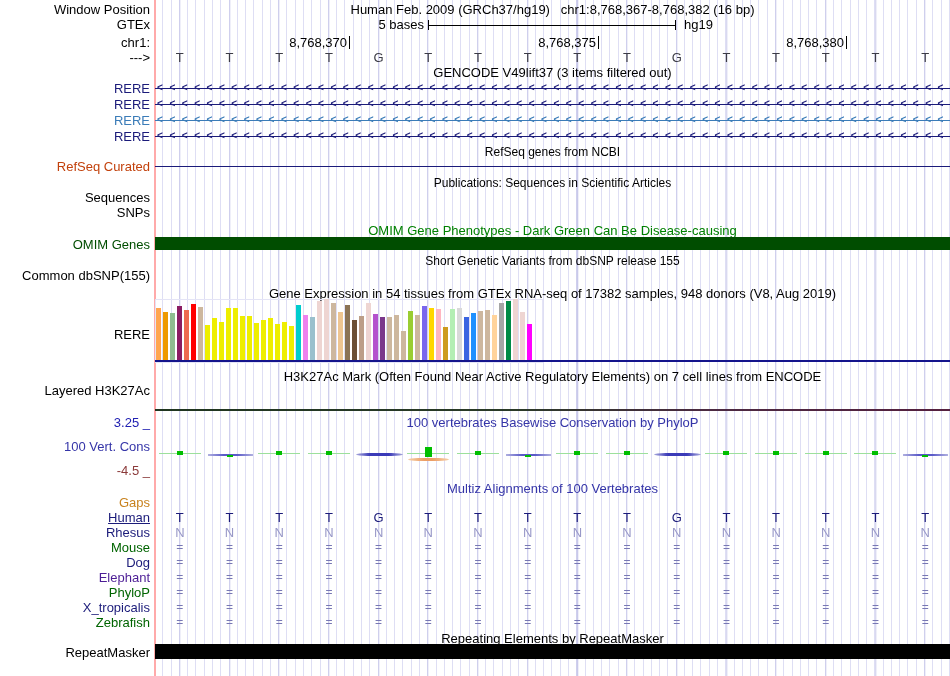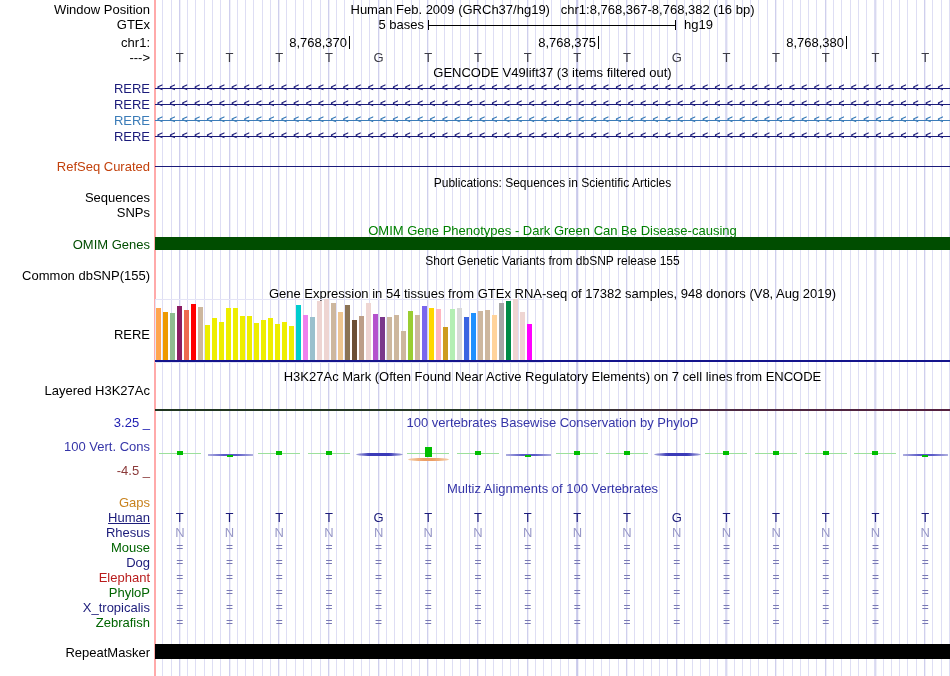--- a/index.html
+++ b/index.html
@@ -64,27 +64,29 @@
       <div class="seqletter" style="top: 51px; left: 602.188px; color: rgb(60, 60, 70); font-size: 13px;">T</div>
       <div class="seqletter" style="top: 51px; left: 651.875px; color: rgb(60, 60, 70); font-size: 13px;">G</div>
       <div class="seqletter" style="top: 51px; left: 701.562px; color: rgb(60, 60, 70); font-size: 13px;">T</div>
       <div class="seqletter" style="top: 51px; left: 751.25px; color: rgb(60, 60, 70); font-size: 13px;">T</div>
       <div class="seqletter" style="top: 51px; left: 800.938px; color: rgb(60, 60, 70); font-size: 13px;">T</div>
       <div class="seqletter" style="top: 51px; left: 850.625px; color: rgb(60, 60, 70); font-size: 13px;">T</div>
       <div class="seqletter" style="top: 51px; left: 900.312px; color: rgb(60, 60, 70); font-size: 13px;">T</div>
     </div>
 
   <div class="hdr" style="top:66px">GENCODE V49lift37 (3 items filtered out)</div>
+  <div class="hdr small" style="top:146px">RefSeq genes from NCBI</div>
   <div class="hdr small" style="top:177px">Publications: Sequences in Scientific Articles</div>
   <div class="hdr" style="top:224px;color:#008000;">OMIM Gene Phenotypes - Dark Green Can Be Disease-causing</div>
   <div class="hdr small" style="top:255px">Short Genetic Variants from dbSNP release 155</div>
   <div class="hdr" style="top:287px">Gene Expression in 54 tissues from GTEx RNA-seq of 17382 samples, 948 donors (V8, Aug 2019)</div>
   <div class="hdr" style="top:370px">H3K27Ac Mark (Often Found Near Active Regulatory Elements) on 7 cell lines from ENCODE</div>
   <div class="hdr" style="top:416px;color:#3535a8;">100 vertebrates Basewise Conservation by PhyloP</div>
   <div class="hdr" style="top:482px;color:#3535a8;">Multiz Alignments of 100 Vertebrates</div>
+  <div class="hdr" style="top:632px">Repeating Elements by RepeatMasker</div>
 
   <div id="labels">
       <div class="lab" style="top: 3px; color: rgb(0, 0, 0);">Window Position</div>
       <div class="lab" style="top: 18px; color: rgb(0, 0, 0);">GTEx</div>
       <div class="lab" style="top: 36px; color: rgb(0, 0, 0);">chr1:</div>
       <div class="lab" style="top: 51px; color: rgb(0, 0, 0);">---&gt;</div>
       <div class="lab" style="top: 82px; color: rgb(27, 27, 122);">RERE</div>
       <div class="lab" style="top: 98px; color: rgb(27, 27, 122);">RERE</div>
       <div class="lab" style="top: 114px; color: rgb(59, 124, 184);">RERE</div>
       <div class="lab" style="top: 130px; color: rgb(27, 27, 122);">RERE</div>
@@ -96,21 +98,21 @@
       <div class="lab" style="top: 328px; color: rgb(0, 0, 0);">RERE</div>
       <div class="lab" style="top: 384px; color: rgb(0, 0, 0);">Layered H3K27Ac</div>
       <div class="lab" style="top: 416px; color: rgb(32, 32, 178);">3.25 _</div>
       <div class="lab" style="top: 440px; color: rgb(53, 53, 168);">100 Vert. Cons</div>
       <div class="lab" style="top: 464px; color: rgb(139, 58, 58);">-4.5 _</div>
       <div class="lab" style="top: 496px; color: rgb(200, 130, 30);">Gaps</div>
       <div class="lab" style="top: 511px; color: rgb(27, 27, 122); text-decoration: underline;">Human</div>
       <div class="lab" style="top: 526px; color: rgb(27, 27, 122);">Rhesus</div>
       <div class="lab" style="top: 541px; color: rgb(0, 100, 0);">Mouse</div>
       <div class="lab" style="top: 556px; color: rgb(27, 27, 122);">Dog</div>
-      <div class="lab" style="top: 571px; color: #b91c1c;">Elephant</div>
+      <div class="lab" style="top: 571px; color: #4c1d95;">Elephant</div>
       <div class="lab" style="top: 586px; color: rgb(0, 100, 0);">PhyloP</div>
       <div class="lab" style="top: 601px; color: rgb(27, 27, 122);">X_tropicalis</div>
       <div class="lab" style="top: 616px; color: rgb(0, 100, 0);">Zebrafish</div>
       <div class="lab" style="top: 646px; color: rgb(0, 0, 0);">RepeatMasker</div>
     </div>
 
   <div id="generows">
       <div class="generow" style="top: 82px;">
         <div class="hline" style="background: rgb(27, 27, 122);"></div>
         <div class="arrows" style="color: rgb(27, 27, 122);">&lt;&lt;&lt;&lt;&lt;&lt;&lt;&lt;&lt;&lt;&lt;&lt;&lt;&lt;&lt;&lt;&lt;&lt;&lt;&lt;&lt;&lt;&lt;&lt;&lt;&lt;&lt;&lt;&lt;&lt;&lt;&lt;&lt;&lt;&lt;&lt;&lt;&lt;&lt;&lt;&lt;&lt;&lt;&lt;&lt;&lt;&lt;&lt;&lt;&lt;&lt;&lt;&lt;&lt;&lt;&lt;&lt;&lt;&lt;&lt;&lt;&lt;&lt;&lt;</div>

